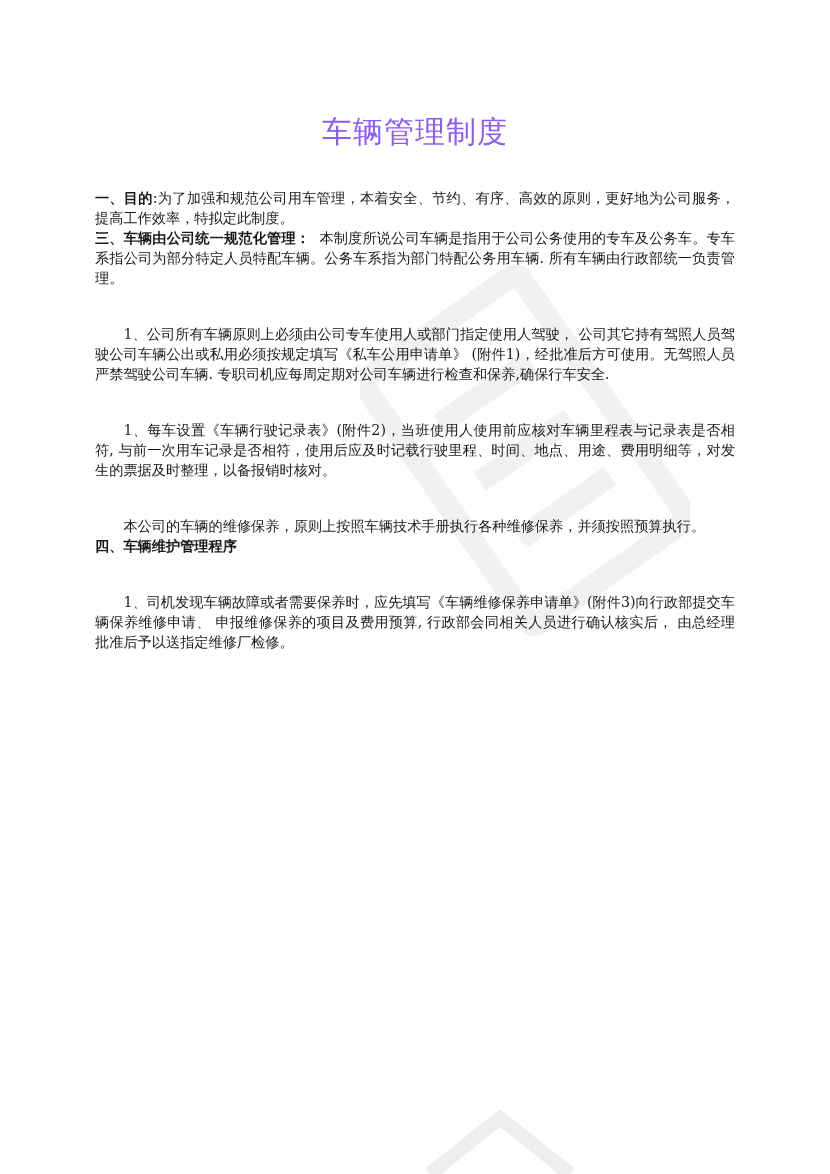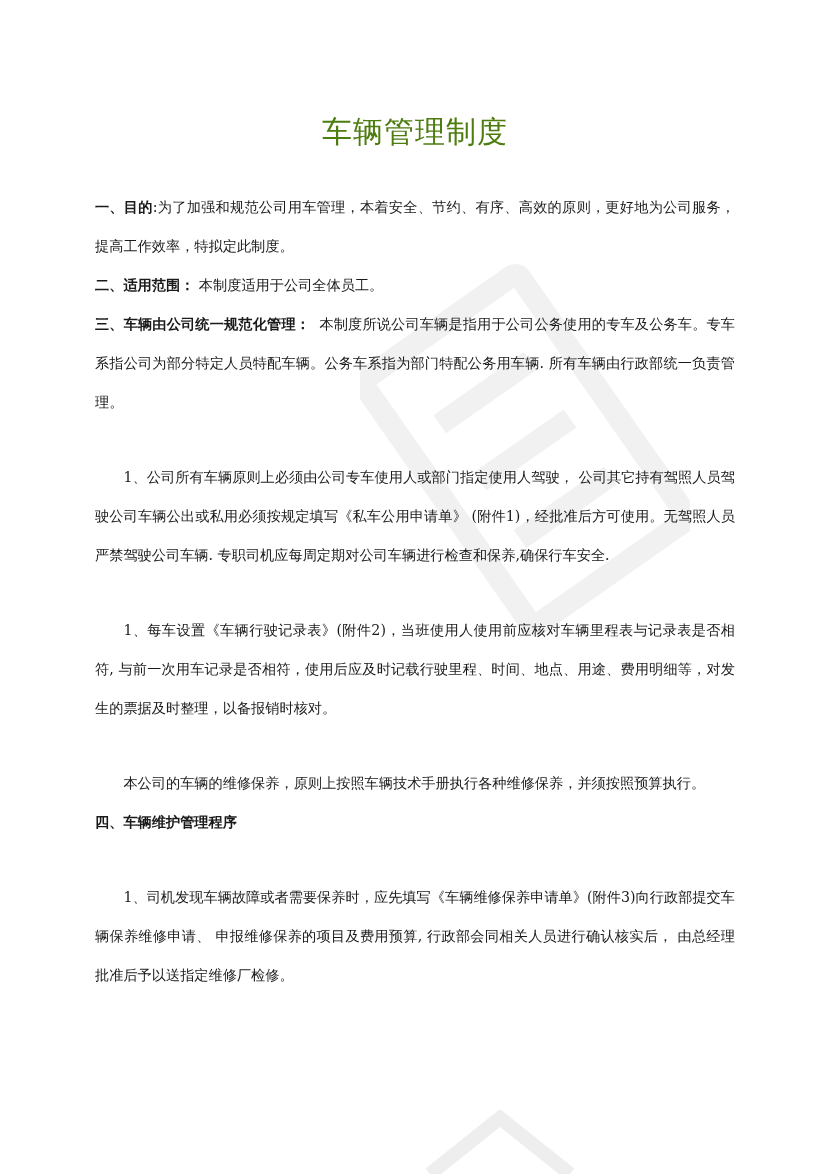--- a/index.html
+++ b/index.html
@@ -1,19 +1,19 @@
 <!DOCTYPE html>
 <html><head>
 <meta charset="utf-8">
 <style>
   html, body { margin: 0; padding: 0; background: #ffffff; }
   body { width: 830px; height: 1174px; position: relative; overflow: hidden; font-family: "DejaVu Serif", "Liberation Serif", serif; color: #1a1a1a; }
   .page { position: absolute; left: 0; top: 0; width: 830px; height: 1174px; }
-  .title { position: absolute; left: 0; width: 830px; top: 112px; text-align: center; font-family: "DejaVu Sans", "Liberation Sans", sans-serif; font-size: 30px; font-weight: 300; letter-spacing: 1px; color: #4d7c0f; }
-  .body { position: absolute; left: 95px; top: 188px; width: 640px; font-size: 14.2px; line-height: 39px; }
+  .title { position: absolute; left: 0; width: 830px; top: 112px; text-align: center; font-family: "DejaVu Sans", "Liberation Sans", sans-serif; font-size: 30px; font-weight: 300; letter-spacing: 1px; color: #8b5cf6; }
+  .body { position: absolute; left: 95px; top: 188px; width: 640px; font-size: 14.2px; line-height: 20px; }
   .p { margin: 0; text-align: justify; }
   .indent { text-indent: 2em; margin-top: 36px; }
   .b { font-family: "DejaVu Sans", "Liberation Sans", sans-serif; font-weight: bold; }
   .wm { position: absolute; pointer-events: none; }
 </style>
 </head>
 <body>
 
 <div class="page">
 
@@ -26,21 +26,20 @@
     </g>
   </svg>
   <svg class="wm" style="left:420px; top:1110px;" width="160" height="64" viewBox="0 0 160 64">
     <polyline points="10,64 80,8 150,64" fill="none" stroke="#eeeeee" stroke-width="14"></polyline>
   </svg>
 
   <div class="title">车辆管理制度</div>
 
   <div class="body">
     <p class="p"><span class="b">一、目的</span><span>:</span><span>为了加强和规范公司用车管理，本着安全、节约、有序、高效的原则，更好地为公司服务，提高工作效率，特拟定此制度。</span></p>
-    <p class="p"><span class="b">二、适用范围：</span><span style="white-space:pre"> </span><span>本制度适用于公司全体员工。</span></p>
     <p class="p"><span class="b">三、车辆由公司统一规范化管理：</span><span style="white-space:pre">  </span><span>本制度所说公司车辆是指用于公司公务使用的专车及公务车。专车系指公司为部分特定人员特配车辆。公务车系指为部门特配公务用车辆. 所有车辆由行政部统一负责管理。</span></p>
     <p class="p indent">1、公司所有车辆原则上必须由公司专车使用人或部门指定使用人驾驶， 公司其它持有驾照人员驾驶公司车辆公出或私用必须按规定填写《私车公用申请单》 (附件1)，经批准后方可使用。无驾照人员严禁驾驶公司车辆. 专职司机应每周定期对公司车辆进行检查和保养,确保行车安全.</p>
     <p class="p indent">1、每车设置《车辆行驶记录表》(附件2)，当班使用人使用前应核对车辆里程表与记录表是否相符, 与前一次用车记录是否相符，使用后应及时记载行驶里程、时间、地点、用途、费用明细等，对发生的票据及时整理，以备报销时核对。</p>
     <p class="p indent">本公司的车辆的维修保养，原则上按照车辆技术手册执行各种维修保养，并须按照预算执行。</p>
     <p class="p b">四、车辆维护管理程序</p>
     <p class="p indent">1、司机发现车辆故障或者需要保养时，应先填写《车辆维修保养申请单》(附件3)向行政部提交车辆保养维修申请、 申报维修保养的项目及费用预算, 行政部会同相关人员进行确认核实后， 由总经理批准后予以送指定维修厂检修。</p>
   </div>
 </div>
 
 </body></html>

